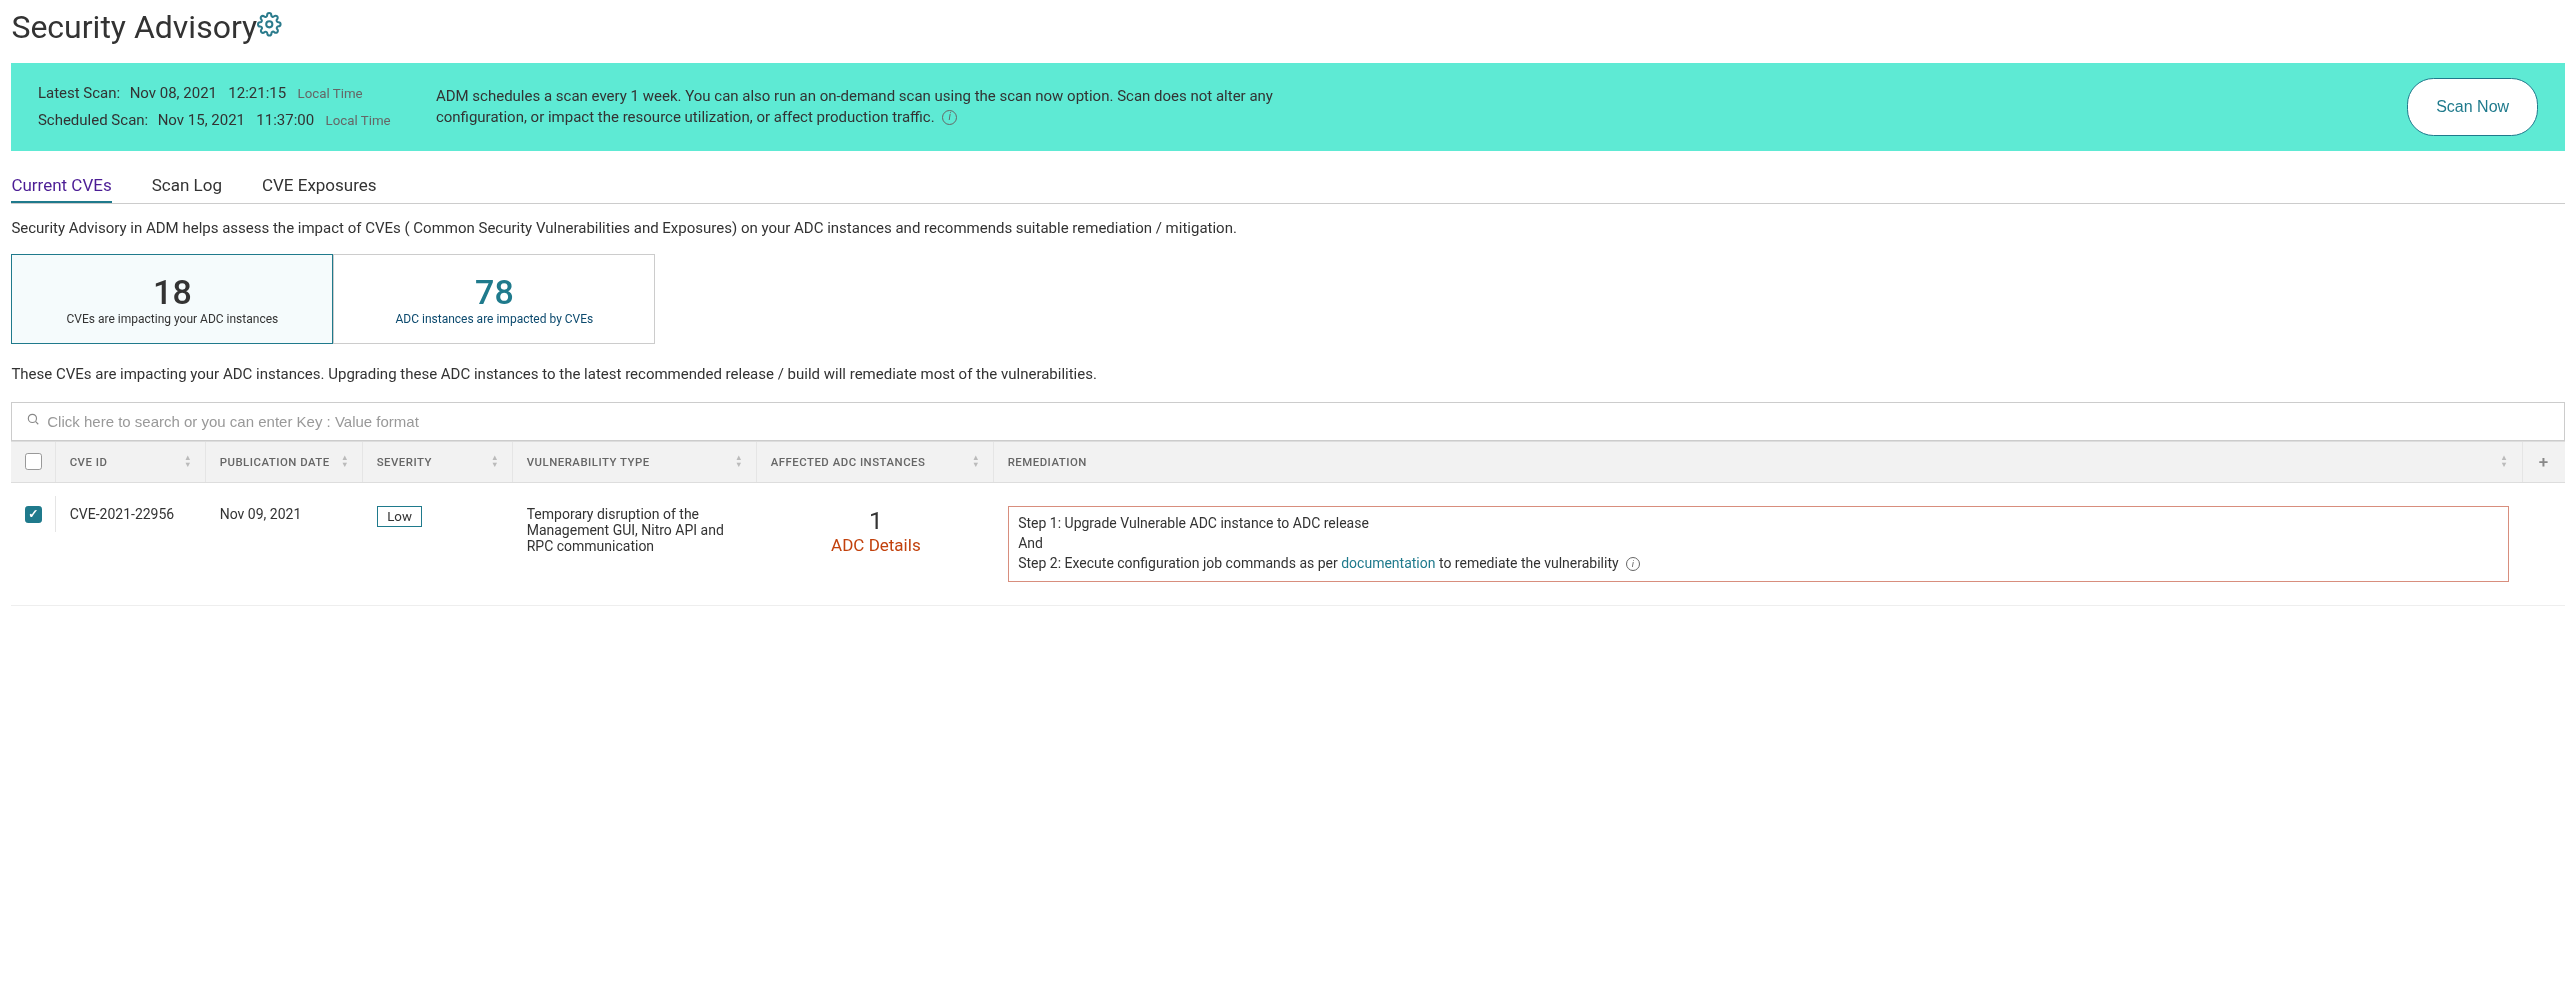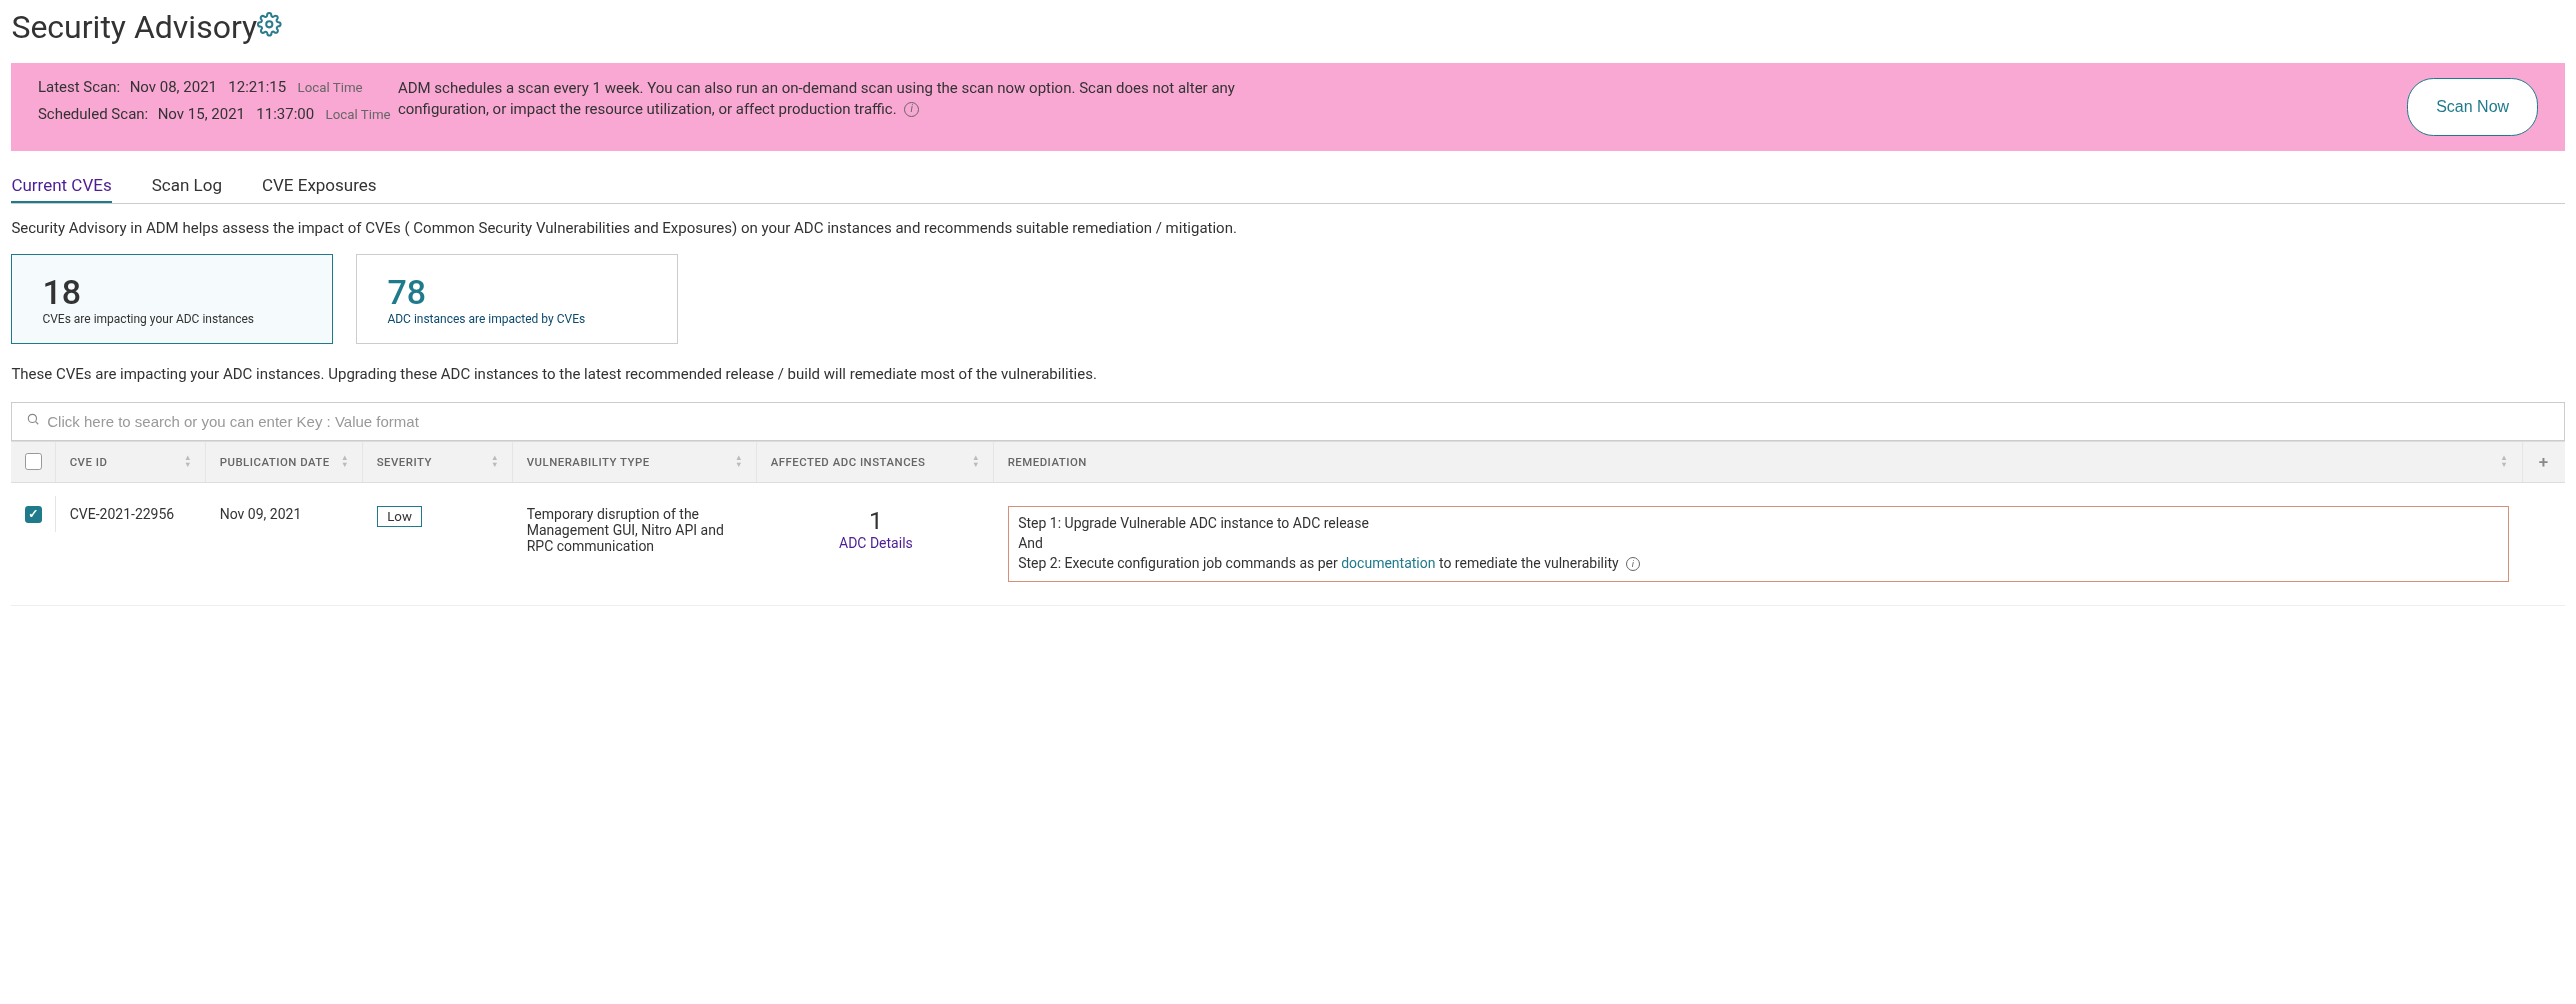--- a/index.html
+++ b/index.html
@@ -8,24 +8,25 @@
     color: #333;
     background: #fff;
     padding: 7.6px 11.4px;
     font-size: 15px;
   }
   .header-row { display: flex; align-items: center; margin-bottom: 17px; }
   .page-title { font-size: 32px; font-weight: 400; color: #333; }
   .gear-icon { color: #2b7b8c; cursor: pointer; }
 
   .info-bar {
-    background: #f9a8d4;
+    background: #5eead4;
     padding: 15px 26.5px;
     display: flex;
-    align-items: flex-start;
+    align-items: center;
+    gap: 38px;
     margin-bottom: 19px;
   }
   .scan-times { flex: 0 0 auto; min-width: 360px; }
   .scan-line { font-size: 15px; color: #333; margin-bottom: 9.5px; }
   .scan-line:last-child { margin-bottom: 0; }
   .scan-label { font-weight: 400; margin-right: 5.7px; }
   .scan-date { margin-right: 7.6px; }
   .scan-time { margin-right: 7.6px; }
   .local-time { font-size: 13.3px; color: #666; }
   .scan-desc { flex: 1; font-size: 15px; color: #333; line-height: 1.4; max-width: 852px; }
@@ -43,21 +44,21 @@
 
   .tabs { display: flex; border-bottom: 0.9px solid #ccc; margin-bottom: 15px; }
   .tab {
     padding: 5.7px 0; margin-right: 40px; font-size: 17px;
     color: #333; cursor: pointer; border-bottom: 2.8px solid transparent;
   }
   .tab.active { color: #4c1d95; border-bottom-color: #1f7a8c; font-weight: 400; }
 
   .advisory-desc { font-size: 15px; color: #333; margin-bottom: 17px; }
 
-  .cards-row { display: flex; gap: 23px; margin-bottom: 21px; }
+  .cards-row { display: flex; margin-bottom: 21px; text-align: center; }
   .card {
     border: 0.9px solid #ccc; padding: 17px 30px; min-width: 322px;
     cursor: pointer;
   }
   .card.active { border: 1.9px solid #1f7a8c; background: #f5fbfc; }
   .card-number { font-size: 34px; font-weight: 500; }
   .card.active .card-number { color: #333; }
   .card .card-number.teal { color: #1f7a8c; }
   .card-label { font-size: 12px; color: #333; }
   .card .card-label.teal { color: #0c4a6e; }
@@ -105,21 +106,21 @@
   .checkbox.checked { background: #1f7a8c; border-color: #1f7a8c; }
   .checkbox.checked::after { content: "✓"; color: #fff; font-size: 12.3px; font-weight: bold; }
 
   .sev-badge {
     border: 0.9px solid #1f7a8c; color: #333; padding: 1.9px 9.5px;
     font-size: 13.3px; display: inline-block;
   }
 
   .aff-cell { text-align: center; }
   .aff-count { font-size: 24.6px; font-weight: 400; display: block; }
-  .adc-details-link { color: #4c1d95; font-size: 14px; cursor: pointer; }
+  .adc-details-link { color: #c2410c; font-size: 17px; cursor: pointer; }
 
   .rem-cell {
     border: 1.9px solid #d88e7d; padding: 7.6px 9.5px;
     line-height: 1.4; font-size: 14px; color: #333;
   }
   .doc-link { color: #1f7a8c; cursor: pointer; }
   .rem-info {
     display: inline-flex; align-items: center; justify-content: center;
     width: 14px; height: 14px; border: 0.9px solid #666; border-radius: 50%;
     font-size: 9.5px; color: #666; font-style: italic; margin-left: 3.8px;

